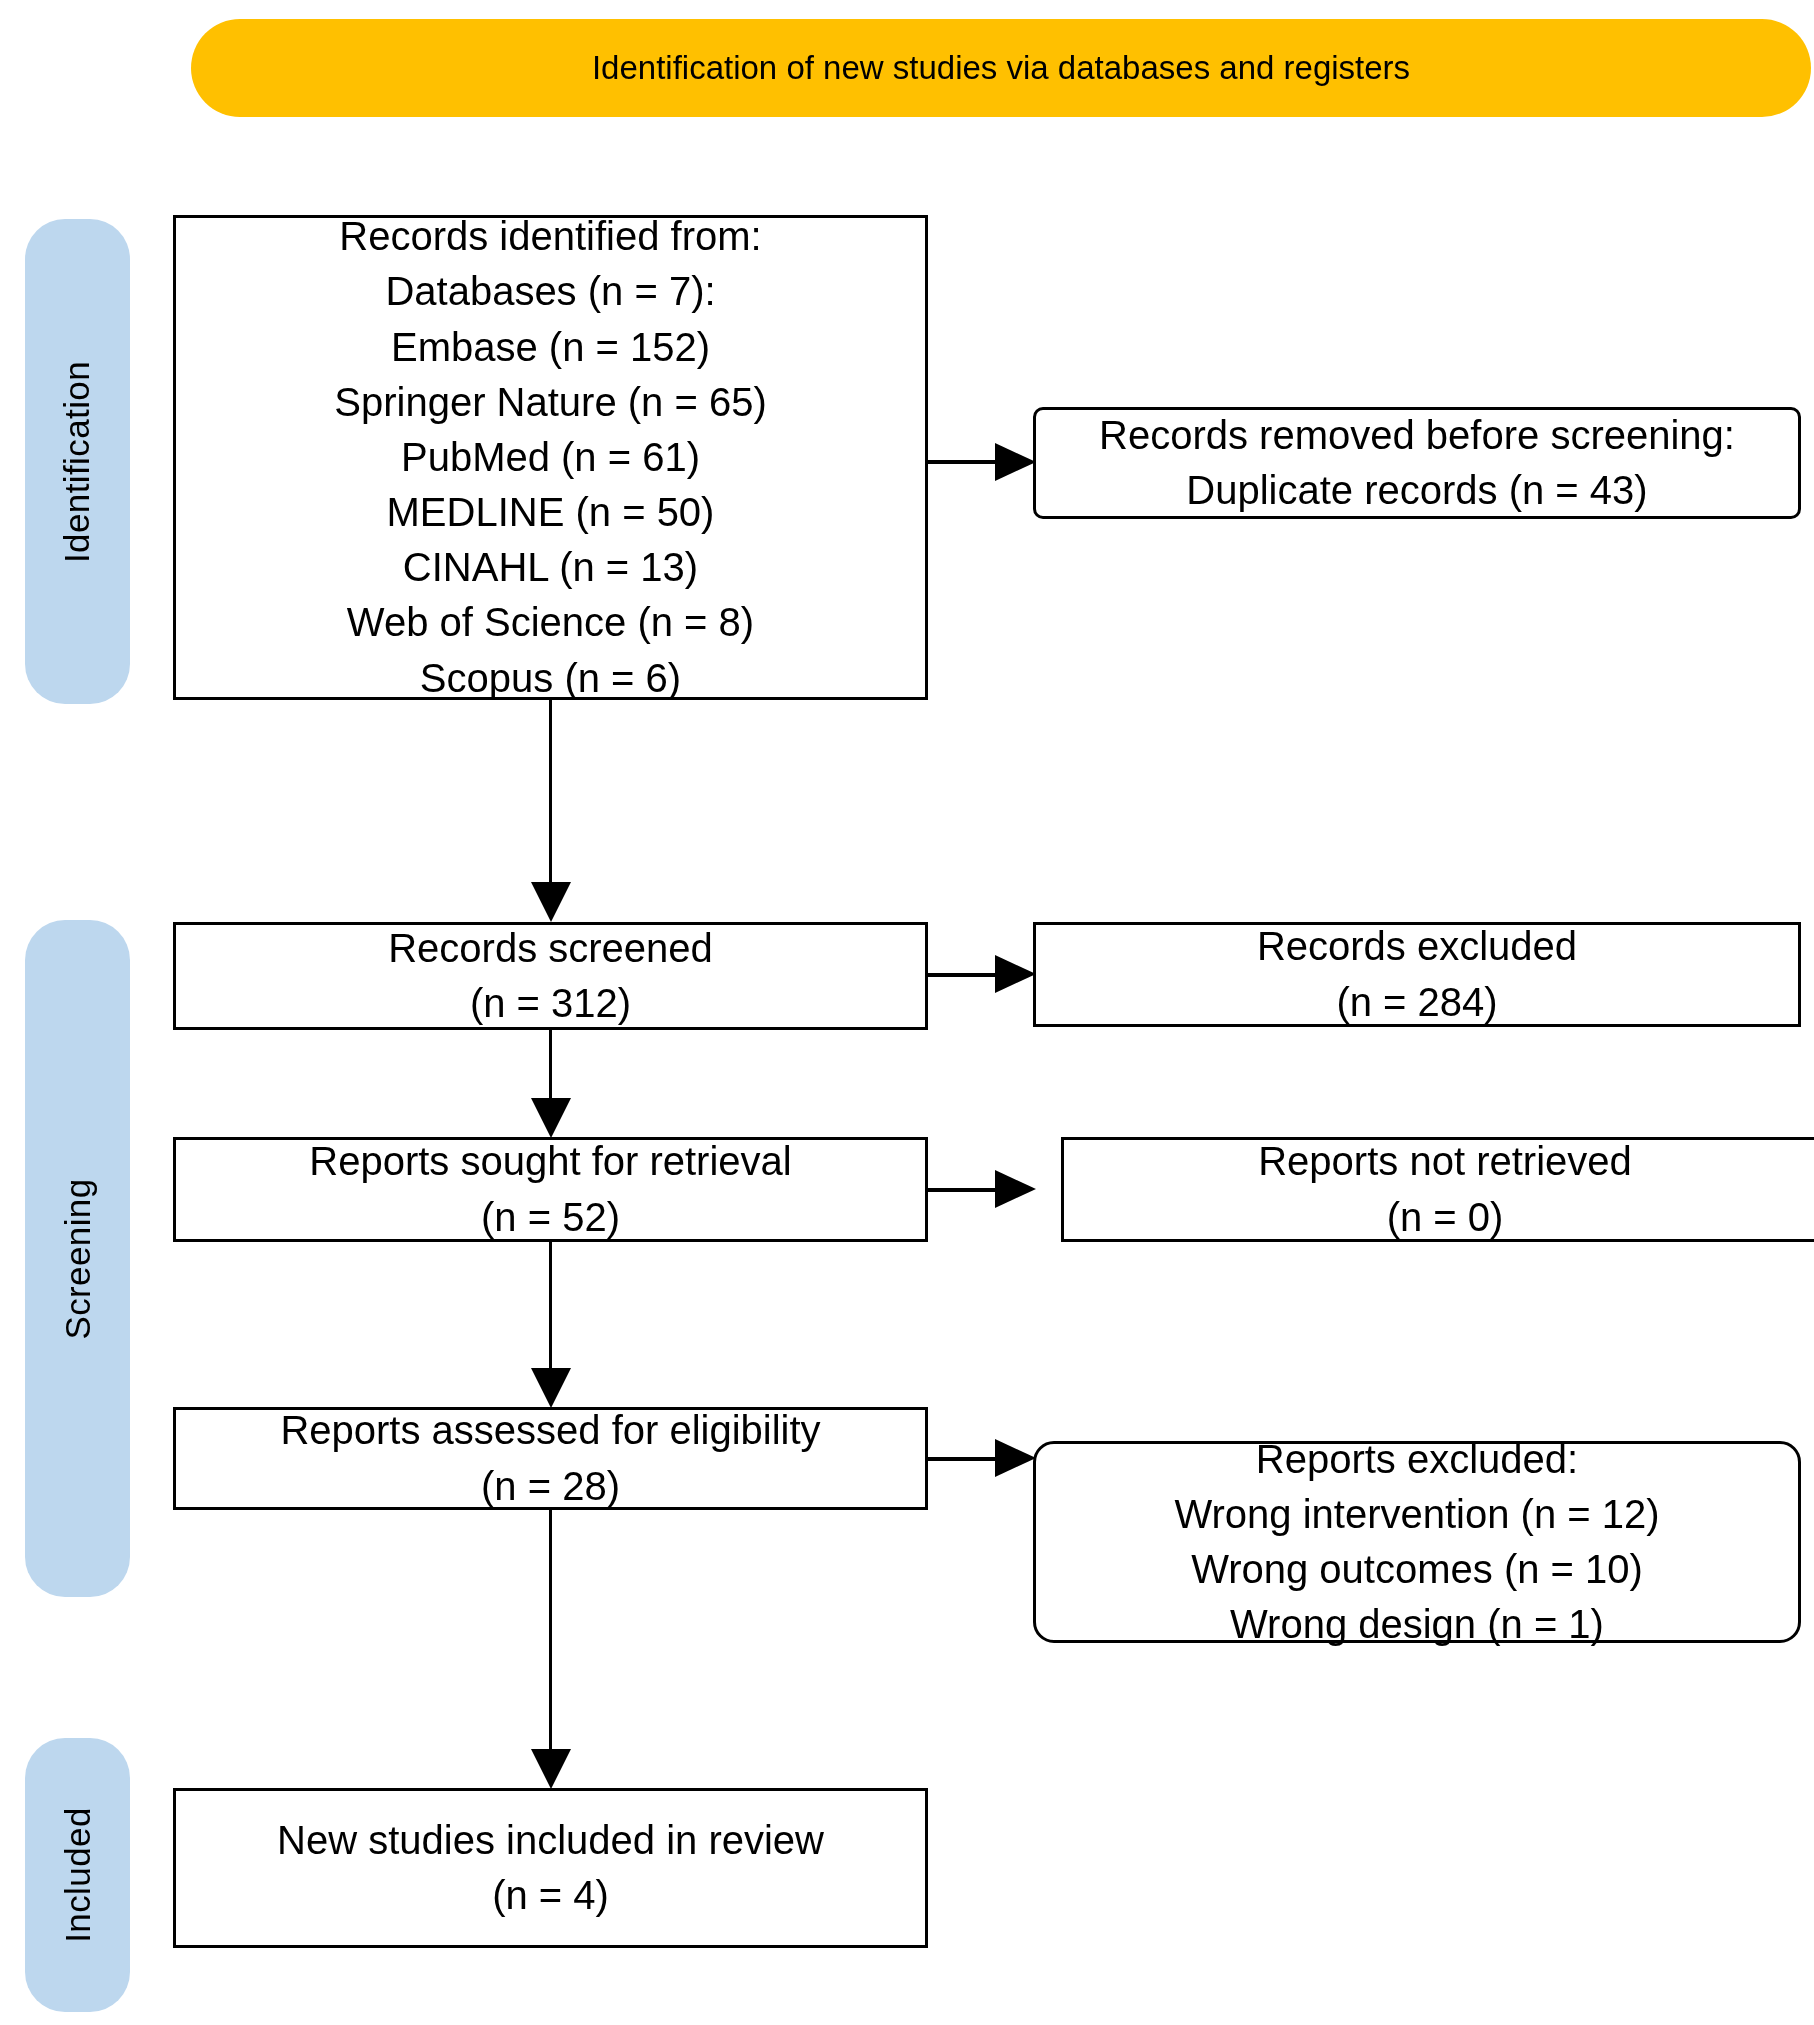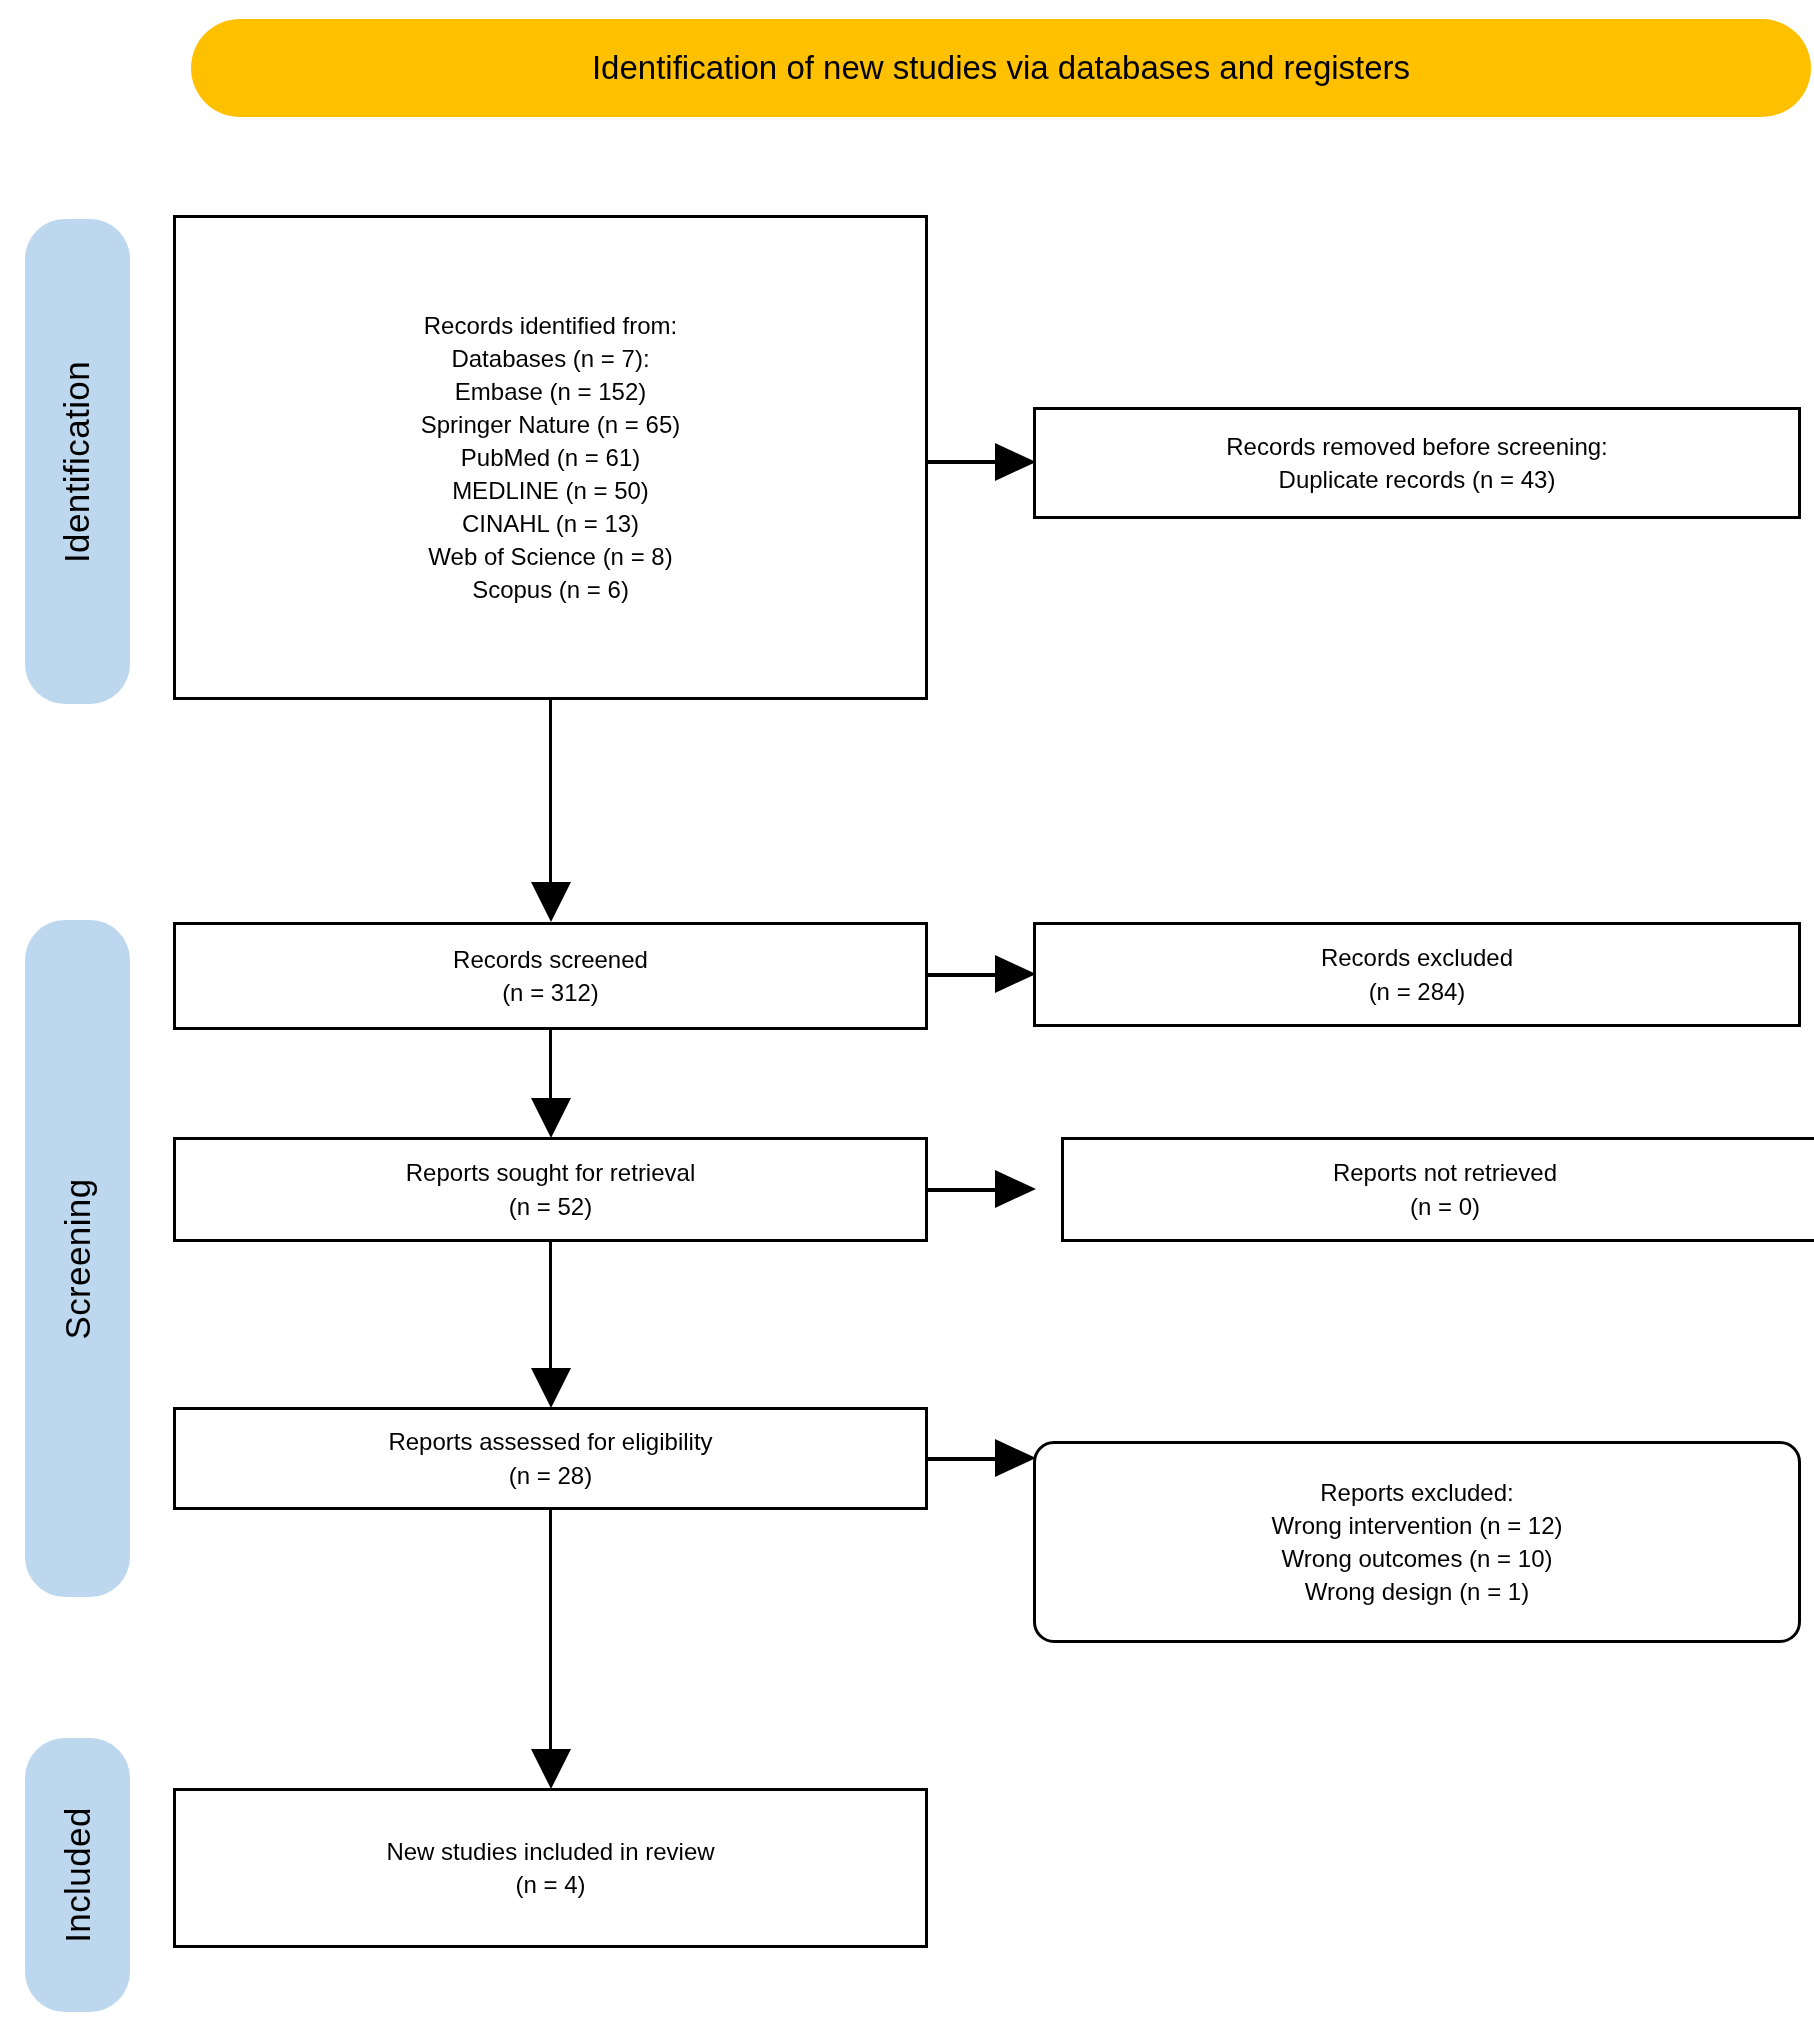--- a/index.html
+++ b/index.html
@@ -48,29 +48,29 @@
 
   
   .fbox {
     position: absolute;
     background: #ffffff;
     border: 3.4px solid #000000;
     box-sizing: border-box;
     display: flex; align-items: center; justify-content: center;
     text-align: center;
     white-space: pre-line;
-    font-size: 24px;
+    font-size: 40px;
     line-height: 1.38;
     padding: 4.2px 12.7px;
   }
   .col-left  { left: 173px;  width: 755px; }
   .col-right { left: 1033px; width: 768px; }
 
   #box-records-identified   { top: 215px;  height: 485px; }
-  #box-records-removed      { top: 407px;  height: 112px; }
+  #box-records-removed      { top: 407px;  height: 112px; border-radius: 10px; }
   #box-records-screened     { top: 922px; height: 108px; }
   #box-records-excluded     { top: 922px; height: 105px; }
   #box-reports-sought       { top: 1137px; height: 105px; }
   #box-reports-not-retrieved{ top: 1137px; height: 105px; margin-left: 28px; }
   #box-reports-assessed     { top: 1407px; height: 103px; }
   #box-reports-excluded     { top: 1441px; height: 202px; border-radius: 21px; }
   #box-new-studies          { top: 1788px; height: 160px; }
 
   
   .vshaft { position: absolute; left: 549px; width: 3.4px;  background: #000; }

